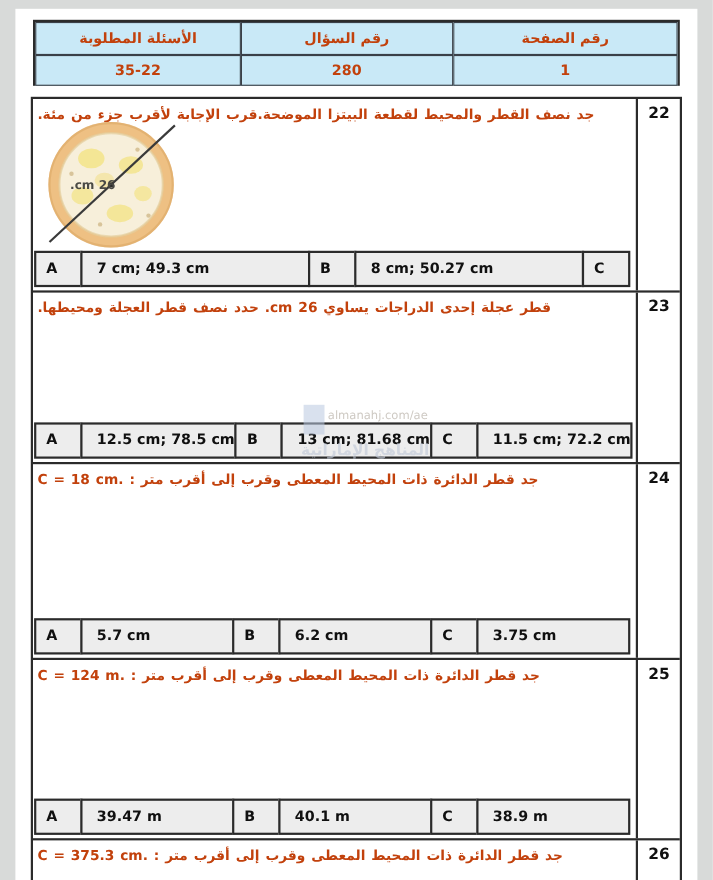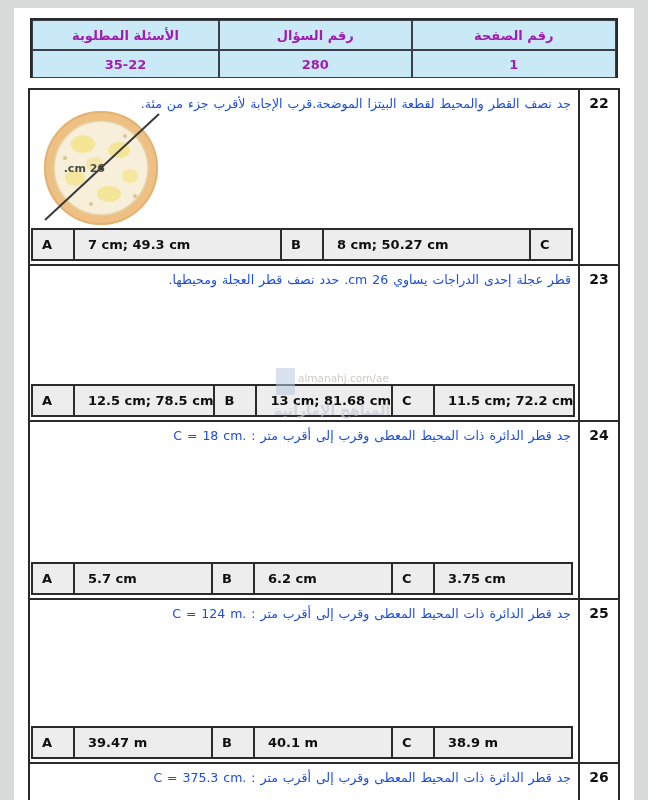--- a/index.html
+++ b/index.html
@@ -16,21 +16,21 @@
 
   
   .info-table {
     position:absolute; left:16px; top:10px; width:588px; height:60px;
     border:2px solid #2b2b2b; direction:rtl;
     display:grid; grid-template-columns:35% 33% 32%; grid-template-rows:30px 28px;
   }
   .info-cell {
     background:#c9e9f7; border:1px solid #3a4048;
     display:flex; align-items:center; justify-content:center;
-    font-size:13px; font-weight:bold; color:#a21caf;
+    font-size:13px; font-weight:bold; color:#c2410c;
   }
 
   
   .main-table {
     position:absolute; left:14px; top:80px; width:592px; height:720px;
     border:2px solid #2b2b2b; background:#fff;
     display:flex; flex-direction:column; direction:rtl;
   }
   .q-block {
     display:flex; flex-direction:row; border-bottom:2px solid #2b2b2b;
@@ -40,22 +40,22 @@
   .q-num-cell {
     flex:0 0 40px; border-left:2px solid #2b2b2b;
     display:flex; justify-content:center; align-items:flex-start;
     padding-top:5px; font-size:14px; font-weight:bold; color:#111;
     direction:ltr;
   }
   .q-content {
     flex:1 1 auto; position:relative; padding:4px 7px 0 4px;
   }
   .q-text {
-    direction:rtl; text-align:right;
-    font-size:12.5px; font-weight:normal; color:#1d4ed8;
+    direction:rtl; text-align:left;
+    font-size:12.5px; font-weight:bold; color:#c2410c;
     line-height:1.55; word-spacing:1px;
   }
   .q-formula { direction:ltr; unicode-bidi:embed; display:inline-block; }
 
   .answers {
     position:absolute; left:1px; bottom:3px; right:5px;
     direction:ltr; display:flex; height:33px;
   }
   .ans-cell {
     background:#ededed; border:2px solid #2b2b2b;

